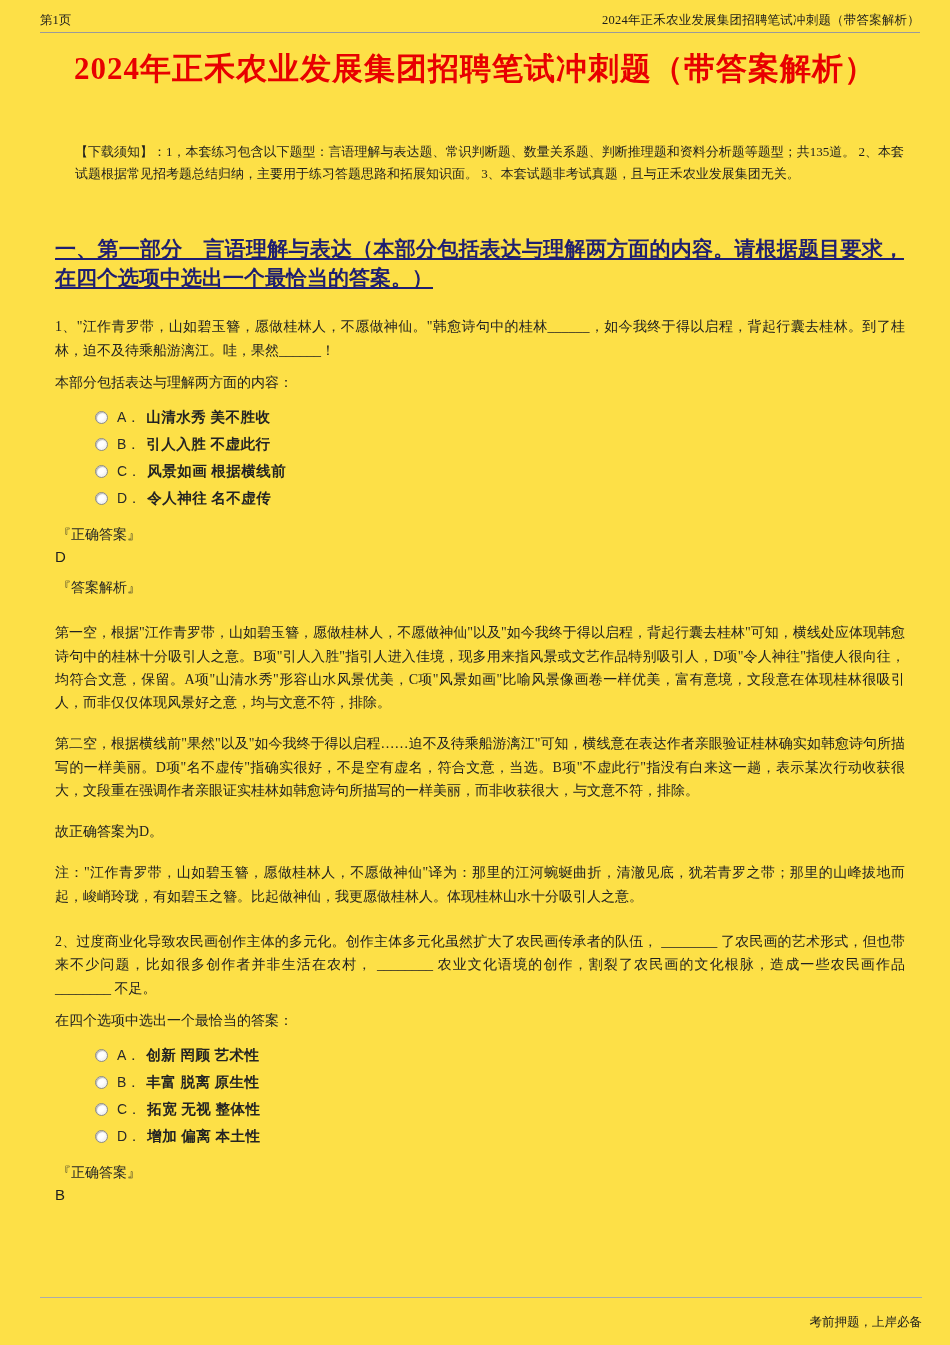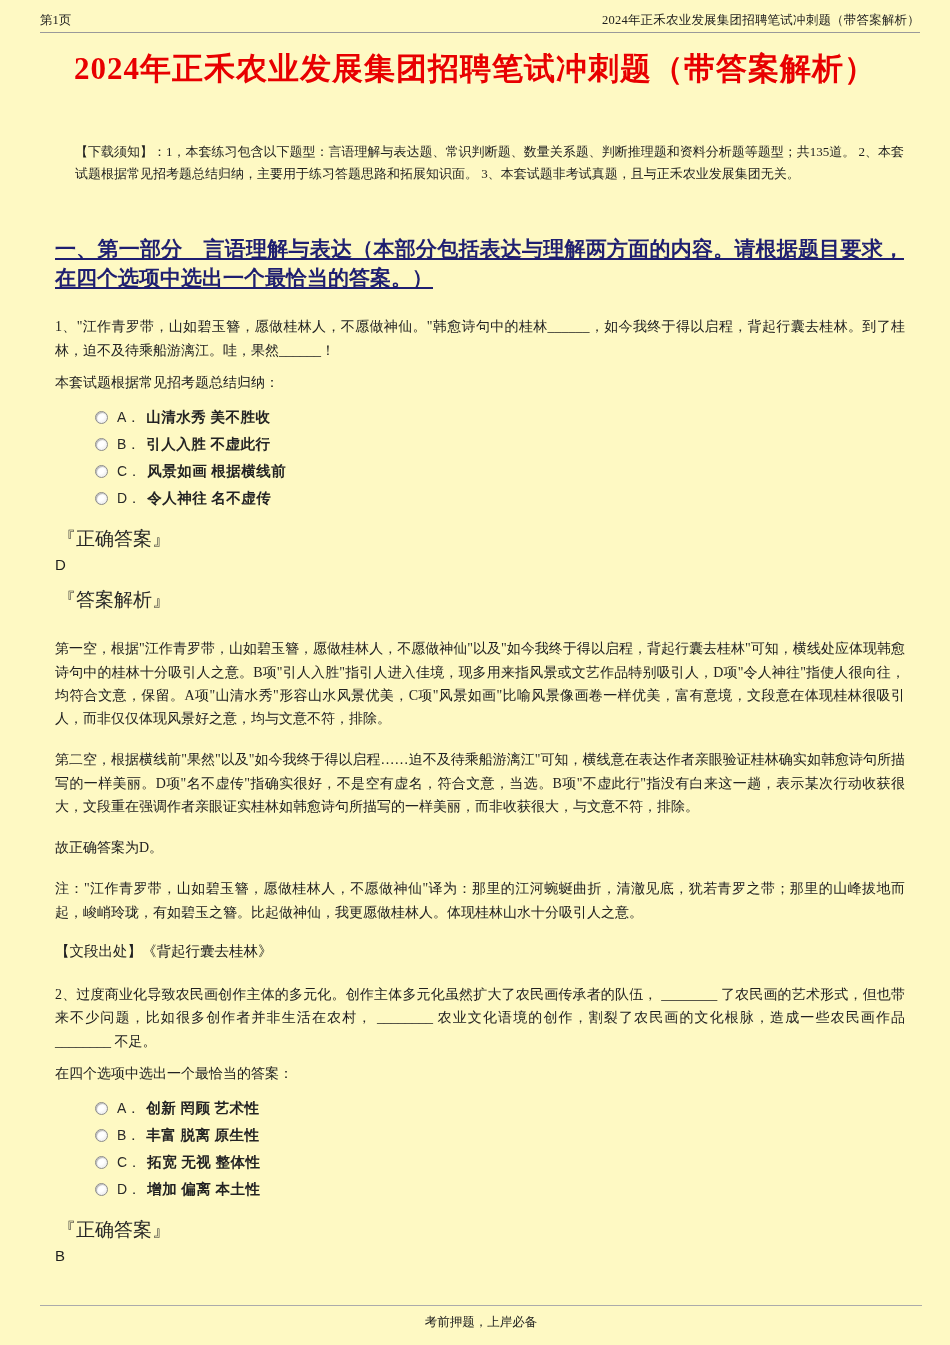--- a/index.html
+++ b/index.html
@@ -1,19 +1,19 @@
 <!DOCTYPE html>
 <html><head>
 <meta charset="utf-8">
 <style>
   html,body { margin:0; padding:0; background:#ffffff; }
   .page {
     position:relative;
     width:950px; height:1345px;
-    background:#fef9c3;
+    background:#fde047;
     font-family:"Liberation Serif", serif;
     color:#212121;
     overflow:hidden;
   }
   
   .hdr {
     margin:12px 30px 0 40px;
     display:flex; justify-content:space-between; align-items:flex-end;
     border-bottom:1px solid #9a9a9a;
     padding-bottom:3px;
@@ -55,36 +55,36 @@
     border:1px solid #8c8c8c;
     background:radial-gradient(circle at 35% 30%, #ffffff 40%, #e3e3e3 100%);
     box-shadow:inset 1px 1px 1px rgba(120,120,120,.55);
     margin-right:9px; flex:0 0 auto; cursor:pointer;
   }
   .opt-letter {
     font-family:"Liberation Sans", sans-serif;
     font-size:14px; color:#2a2a2a; margin-right:6px; white-space:pre;
   }
   .opt-text { font-size:14.5px; color:#232323; letter-spacing:0.5px;font-weight:bold; }
-  .ans-label { margin:14px 45px 0 57px; font-size:19px; color:#262626; }
+  .ans-label { margin:14px 45px 0 57px; font-size:14px; color:#262626; }
   .ans-value {
     margin:4px 45px 0 55px;
     font-family:"Liberation Sans", sans-serif;
     font-size:15px; color:#1f1f1f;
   }
   .para { margin:18px 45px 0 55px; font-size:14px; line-height:1.66; text-align:justify; }
   .para.first { margin-top:24px; }
   .source { margin:18px 45px 0 55px; font-size:14.5px; }
   .q2 { margin-top:12px; }
   
   .ftr {
     position:absolute; left:40px; right:28px; bottom:14px;
     border-top:1px solid #ababab;
-    padding-top:8px;
-    display:flex; justify-content:center; align-items:baseline;
+    padding-top:16px;
+    display:flex; justify-content:flex-end; align-items:baseline;
     font-size:12.5px; color:#1c1c1c;
   }
   .ftr .num-wrap { font-size:13px; }
   .ftr .num-val {
     font-family:"Liberation Sans", sans-serif;
     font-size:14.5px; color:#111;
   }
 </style>
 </head>
 <body>
@@ -97,21 +97,21 @@
   </div>
 
   <div class="title">2024年正禾农业发展集团招聘笔试冲刺题（带答案解析）</div>
 
   <p class="notice">【下载须知】：1，本套练习包含以下题型：言语理解与表达题、常识判断题、数量关系题、判断推理题和资料分析题等题型；共135道。 2、本套试题根据常见招考题总结归纳，主要用于练习答题思路和拓展知识面。 3、本套试题非考试真题，且与正禾农业发展集团无关。</p>
 
   <div class="section">一、第一部分　言语理解与表达（本部分包括表达与理解两方面的内容。请根据题目要求，在四个选项中选出一个最恰当的答案。）</div>
 
   <div>
     <p class="stem">1、"江作青罗带，山如碧玉簪，愿做桂林人，不愿做神仙。"韩愈诗句中的桂林______，如今我终于得以启程，背起行囊去桂林。到了桂林，迫不及待乘船游漓江。哇，果然______！</p>
-    <p class="prompt">本套试题根据常见招考题总结归纳：</p>
+    <p class="prompt">本部分包括表达与理解两方面的内容：</p>
 
     <div class="options">
       <div class="opt-row">
         <span class="radio"></span>
         <span class="opt-letter">A．</span>
         <span class="opt-text">山清水秀 美不胜收</span>
       </div>
       <div class="opt-row">
         <span class="radio"></span>
         <span class="opt-letter">B．</span>
@@ -131,21 +131,20 @@
 
     <p class="ans-label">『正确答案』</p>
     <p class="ans-value">D</p>
     <p class="ans-label">『答案解析』</p>
 
     <p class="para first">第一空，根据"江作青罗带，山如碧玉簪，愿做桂林人，不愿做神仙"以及"如今我终于得以启程，背起行囊去桂林"可知，横线处应体现韩愈诗句中的桂林十分吸引人之意。B项"引人入胜"指引人进入佳境，现多用来指风景或文艺作品特别吸引人，D项"令人神往"指使人很向往，均符合文意，保留。A项"山清水秀"形容山水风景优美，C项"风景如画"比喻风景像画卷一样优美，富有意境，文段意在体现桂林很吸引人，而非仅仅体现风景好之意，均与文意不符，排除。</p>
     <p class="para">第二空，根据横线前"果然"以及"如今我终于得以启程……迫不及待乘船游漓江"可知，横线意在表达作者亲眼验证桂林确实如韩愈诗句所描写的一样美丽。D项"名不虚传"指确实很好，不是空有虚名，符合文意，当选。B项"不虚此行"指没有白来这一趟，表示某次行动收获很大，文段重在强调作者亲眼证实桂林如韩愈诗句所描写的一样美丽，而非收获很大，与文意不符，排除。</p>
     <p class="para">故正确答案为D。</p>
     <p class="para">注："江作青罗带，山如碧玉簪，愿做桂林人，不愿做神仙"译为：那里的江河蜿蜒曲折，清澈见底，犹若青罗之带；那里的山峰拔地而起，峻峭玲珑，有如碧玉之簪。比起做神仙，我更愿做桂林人。体现桂林山水十分吸引人之意。</p>
 
-    <p class="source">【文段出处】《背起行囊去桂林》</p>
   </div>
 
   <div class="q2">
     <p class="stem">2、过度商业化导致农民画创作主体的多元化。创作主体多元化虽然扩大了农民画传承者的队伍， ________ 了农民画的艺术形式，但也带来不少问题，比如很多创作者并非生活在农村， ________ 农业文化语境的创作，割裂了农民画的文化根脉，造成一些农民画作品 ________ 不足。</p>
     <p class="prompt">在四个选项中选出一个最恰当的答案：</p>
 
     <div class="options">
       <div class="opt-row">
         <span class="radio"></span>
         <span class="opt-letter">A．</span>

